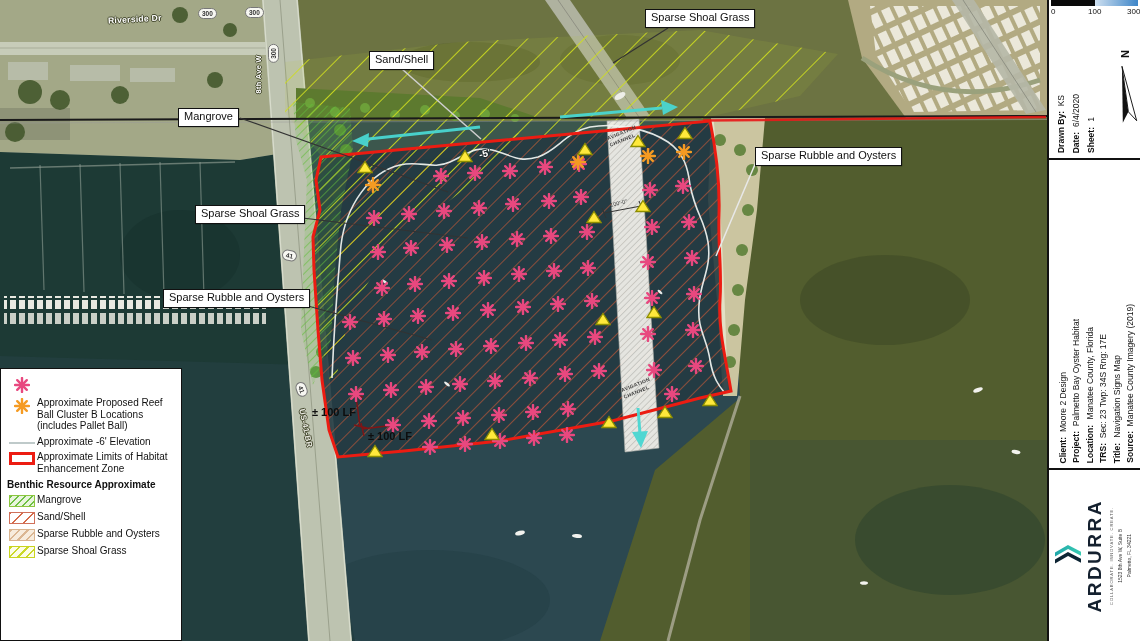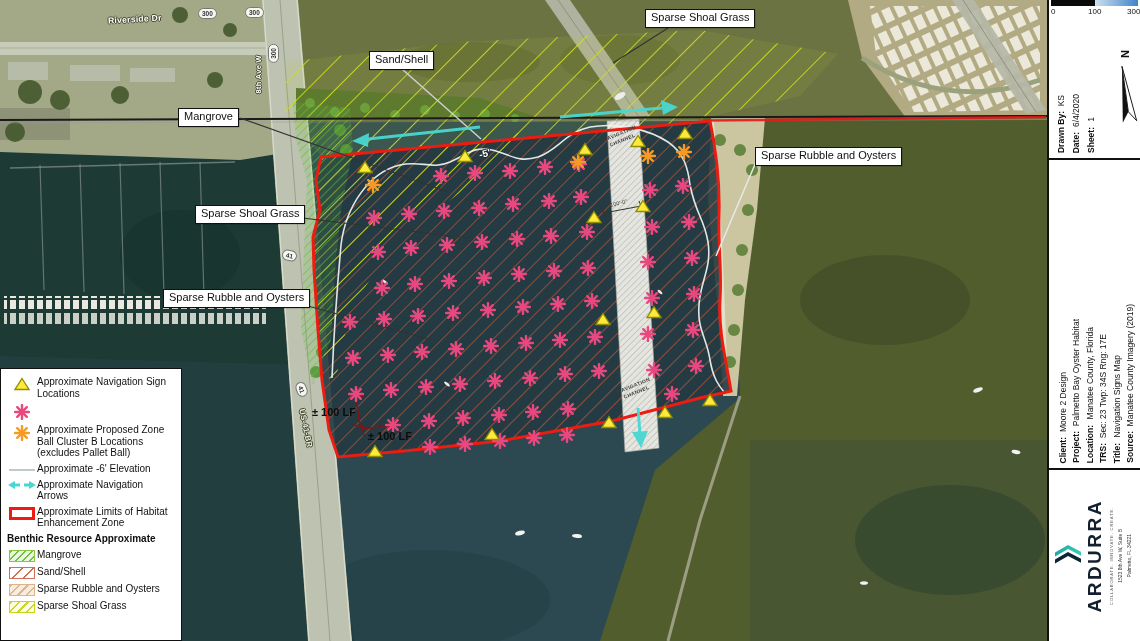--- a/index.html
+++ b/index.html
@@ -999,28 +999,20 @@
     <div class="callout" style="left:645px;top:9px;">Sparse Shoal Grass</div>
     <div class="callout" style="left:369px;top:51px;">Sand/Shell</div>
     <div class="callout" style="left:178px;top:108px;">Mangrove</div>
     <div class="callout" style="left:195px;top:205px;">Sparse Shoal Grass</div>
     <div class="callout" style="left:163px;top:289px;">Sparse Rubble and Oysters</div>
     <div class="callout" style="left:755px;top:147px;">Sparse Rubble and Oysters</div>
 
     <div class="legend">
       <div class="lg-item">
         <span class="lg-icon">
-          <svg width="16" height="14" viewBox="0 0 16 14">
-              <path d="M8 1.5 L15 12.5 L1 12.5 Z" fill="#ffe93b" stroke="#8f8f00" stroke-width="1.3"></path>
-            </svg>
-        </span>
-        <span class="lg-text">Approximate Navigation Sign Locations</span>
-      </div>
-      <div class="lg-item">
-        <span class="lg-icon">
           <svg width="16" height="16" viewBox="-8 -8 16 16">
               <g stroke="#e8487f" stroke-width="2.4" stroke-linecap="round">
                 <line y1="-7" y2="7"></line>
                 <line x1="-7" x2="7"></line>
                 <line x1="-4.8" y1="-4.8" x2="4.8" y2="4.8"></line>
                 <line x1="-4.8" y1="4.8" x2="4.8" y2="-4.8"></line>
               </g>
               <circle r="2" fill="#e8487f"></circle>
             </svg>
         </span>
@@ -1030,40 +1022,27 @@
           <svg width="16" height="16" viewBox="-8 -8 16 16">
               <g stroke="#f59b23" stroke-width="2.4" stroke-linecap="round">
                 <line y1="-7" y2="7"></line>
                 <line x1="-7" x2="7"></line>
                 <line x1="-4.8" y1="-4.8" x2="4.8" y2="4.8"></line>
                 <line x1="-4.8" y1="4.8" x2="4.8" y2="-4.8"></line>
               </g>
               <circle r="2" fill="#f59b23"></circle>
             </svg>
         </span>
-        <span class="lg-text">Approximate Proposed Zone Ball Cluster B Locations (excludes Pallet Ball)</span>
+        <span class="lg-text">Approximate Proposed Reef Ball Cluster B Locations (includes Pallet Ball)</span>
       </div>
       <div class="lg-item">
         <span class="lg-icon">
             <span class="sw-elev"></span>
           </span>
         <span class="lg-text">Approximate -6' Elevation</span>
-      </div>
-      <div class="lg-item">
-        <span class="lg-icon">
-          <svg width="28" height="10" viewBox="0 0 28 10">
-              <g fill="#49d7d2" stroke="#49d7d2">
-                <line x1="5" y1="5" x2="12" y2="5" stroke-width="3"></line>
-                <polygon points="0,5 7,1 7,9" stroke="none"></polygon>
-                <line x1="16" y1="5" x2="23" y2="5" stroke-width="3"></line>
-                <polygon points="28,5 21,1 21,9" stroke="none"></polygon>
-              </g>
-            </svg>
-        </span>
-        <span class="lg-text">Approximate Navigation Arrows</span>
       </div>
       <div class="lg-item">
         <span class="lg-icon">
             <span class="sw-limits"></span>
           </span>
         <span class="lg-text">Approximate Limits of Habitat Enhancement Zone</span>
       </div>
       <div class="lg-header">Benthic Resource Approximate</div>
       <div class="lg-item">
         <span class="lg-icon">

